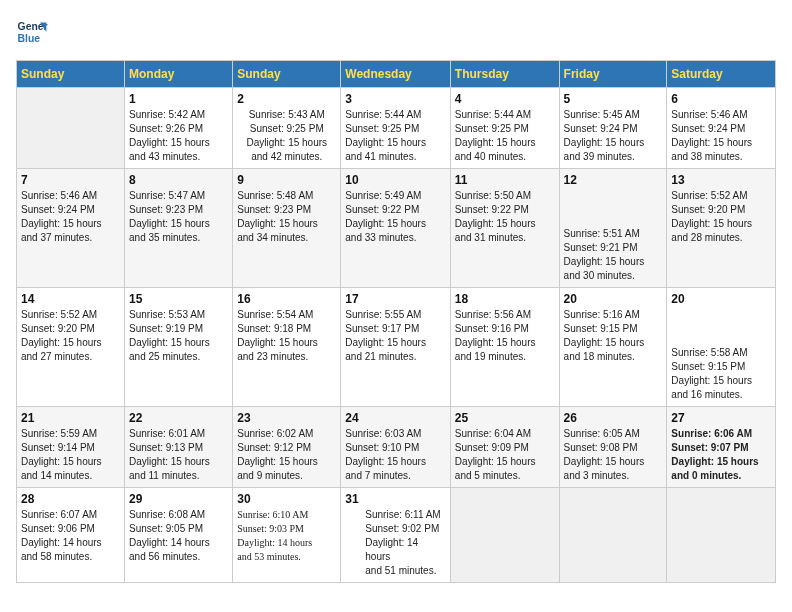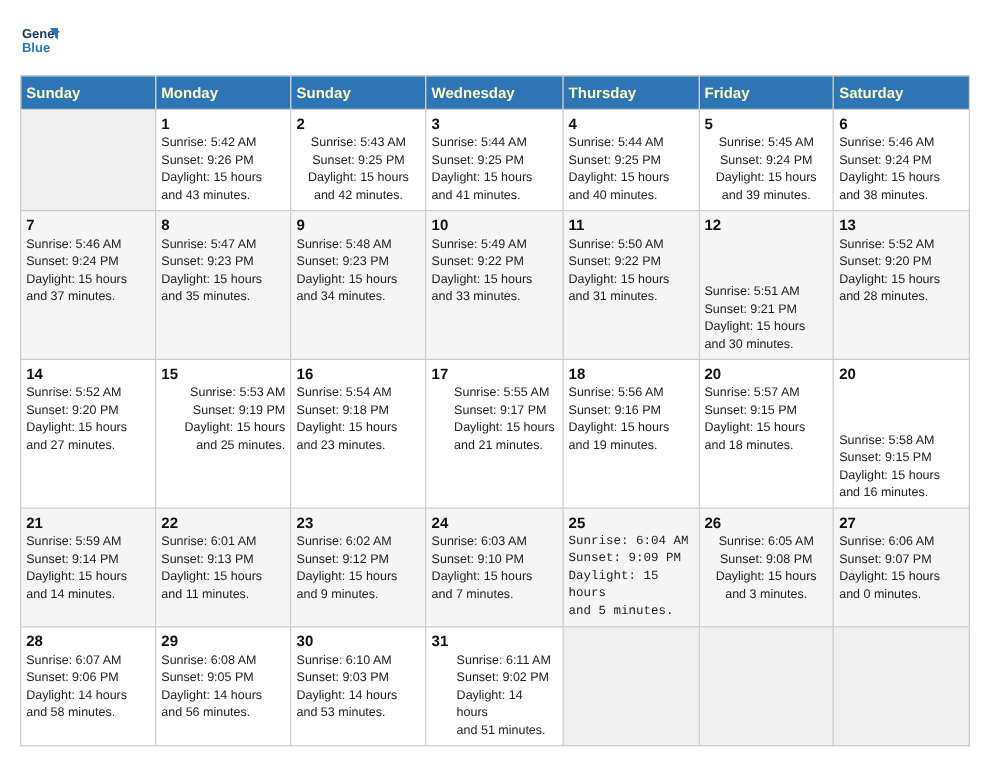--- a/index.html
+++ b/index.html
@@ -37,21 +37,21 @@
       font-size: 14px;
       color: #333;
     }
     table {
       width: 100%;
       border-collapse: collapse;
       font-size: 11px;
     }
     thead tr th {
       background-color: #2e75b6;
-      color: #fef9c3;
+      color: #fde047;
       padding: 6px 4px;
       text-align: left;
       font-size: 12px;
       font-weight: bold;
       border: 1px solid #ccc;
     }
     tbody tr td {
       border: 1px solid #ccc;
       padding: 4px;
       vertical-align: top;
@@ -134,21 +134,21 @@
         </td>
         <td>
           <div class="day-num">4</div>
           <div class="day-info" style="white-space: pre-line;">Sunrise: 5:44 AM
 Sunset: 9:25 PM
 Daylight: 15 hours
 and 40 minutes.</div>
         </td>
         <td>
           <div class="day-num">5</div>
-          <div class="day-info" style="white-space: pre-line; text-align: center;">Sunrise: 5:45 AM
+          <div class="day-info" style="white-space: pre-line;">Sunrise: 5:45 AM
 Sunset: 9:24 PM
 Daylight: 15 hours
 and 39 minutes.</div>
         </td>
         <td>
           <div class="day-num">6</div>
           <div class="day-info" style="white-space: pre-line;">Sunrise: 5:46 AM
 Sunset: 9:24 PM
 Daylight: 15 hours
 and 38 minutes.</div>
@@ -208,49 +208,49 @@
       <tr>
         <td>
           <div class="day-num">14</div>
           <div class="day-info" style="white-space: pre-line;">Sunrise: 5:52 AM
 Sunset: 9:20 PM
 Daylight: 15 hours
 and 27 minutes.</div>
         </td>
         <td>
           <div class="day-num">15</div>
-          <div class="day-info" style="white-space: pre-line; text-align: right;">Sunrise: 5:53 AM
+          <div class="day-info" style="white-space: pre-line;">Sunrise: 5:53 AM
 Sunset: 9:19 PM
 Daylight: 15 hours
 and 25 minutes.</div>
         </td>
         <td>
           <div class="day-num">16</div>
           <div class="day-info" style="white-space: pre-line;">Sunrise: 5:54 AM
 Sunset: 9:18 PM
 Daylight: 15 hours
 and 23 minutes.</div>
         </td>
         <td>
           <div class="day-num">17</div>
-          <div class="day-info" style="white-space: pre-line; margin-left: 18px;">Sunrise: 5:55 AM
+          <div class="day-info" style="white-space: pre-line;">Sunrise: 5:55 AM
 Sunset: 9:17 PM
 Daylight: 15 hours
 and 21 minutes.</div>
         </td>
         <td>
           <div class="day-num">18</div>
           <div class="day-info" style="white-space: pre-line;">Sunrise: 5:56 AM
 Sunset: 9:16 PM
 Daylight: 15 hours
 and 19 minutes.</div>
         </td>
         <td>
           <div class="day-num">20</div>
-          <div class="day-info" style="white-space: pre-line;">Sunrise: 5:57 AM
+          <div class="day-info" style="white-space: pre-line;">Sunrise: 5:16 AM
 Sunset: 9:15 PM
 Daylight: 15 hours
 and 18 minutes.</div>
         </td>
         <td>
           <div class="day-num">20</div>
           <div class="day-info" style="white-space: pre-line; margin-top: 40px;">Sunrise: 5:58 AM
 Sunset: 9:15 PM
 Daylight: 15 hours
 and 16 minutes.</div>
@@ -280,35 +280,35 @@
         </td>
         <td>
           <div class="day-num">24</div>
           <div class="day-info" style="white-space: pre-line;">Sunrise: 6:03 AM
 Sunset: 9:10 PM
 Daylight: 15 hours
 and 7 minutes.</div>
         </td>
         <td>
           <div class="day-num">25</div>
-          <div class="day-info" style="white-space: pre-line; font-family: Liberation Mono, monospace;">Sunrise: 6:04 AM
+          <div class="day-info" style="white-space: pre-line;">Sunrise: 6:04 AM
 Sunset: 9:09 PM
 Daylight: 15 hours
 and 5 minutes.</div>
         </td>
         <td>
           <div class="day-num">26</div>
-          <div class="day-info" style="white-space: pre-line; text-align: center;">Sunrise: 6:05 AM
+          <div class="day-info" style="white-space: pre-line;">Sunrise: 6:05 AM
 Sunset: 9:08 PM
 Daylight: 15 hours
 and 3 minutes.</div>
         </td>
         <td>
           <div class="day-num">27</div>
-          <div class="day-info" style="white-space: pre-line;">Sunrise: 6:06 AM
+          <div class="day-info" style="white-space: pre-line; font-weight: bold;">Sunrise: 6:06 AM
 Sunset: 9:07 PM
 Daylight: 15 hours
 and 0 minutes.</div>
         </td>
       </tr>
       <tr>
         <td>
           <div class="day-num">28</div>
           <div class="day-info" style="white-space: pre-line;">Sunrise: 6:07 AM
 Sunset: 9:06 PM
@@ -317,21 +317,21 @@
         </td>
         <td>
           <div class="day-num">29</div>
           <div class="day-info" style="white-space: pre-line;">Sunrise: 6:08 AM
 Sunset: 9:05 PM
 Daylight: 14 hours
 and 56 minutes.</div>
         </td>
         <td>
           <div class="day-num">30</div>
-          <div class="day-info" style="white-space: pre-line;">Sunrise: 6:10 AM
+          <div class="day-info" style="white-space: pre-line; font-family: Liberation Serif, serif;">Sunrise: 6:10 AM
 Sunset: 9:03 PM
 Daylight: 14 hours
 and 53 minutes.</div>
         </td>
         <td>
           <div class="day-num">31</div>
           <div class="day-info" style="white-space: pre-line; margin-left: 20px;">Sunrise: 6:11 AM
 Sunset: 9:02 PM
 Daylight: 14 hours
 and 51 minutes.</div>

